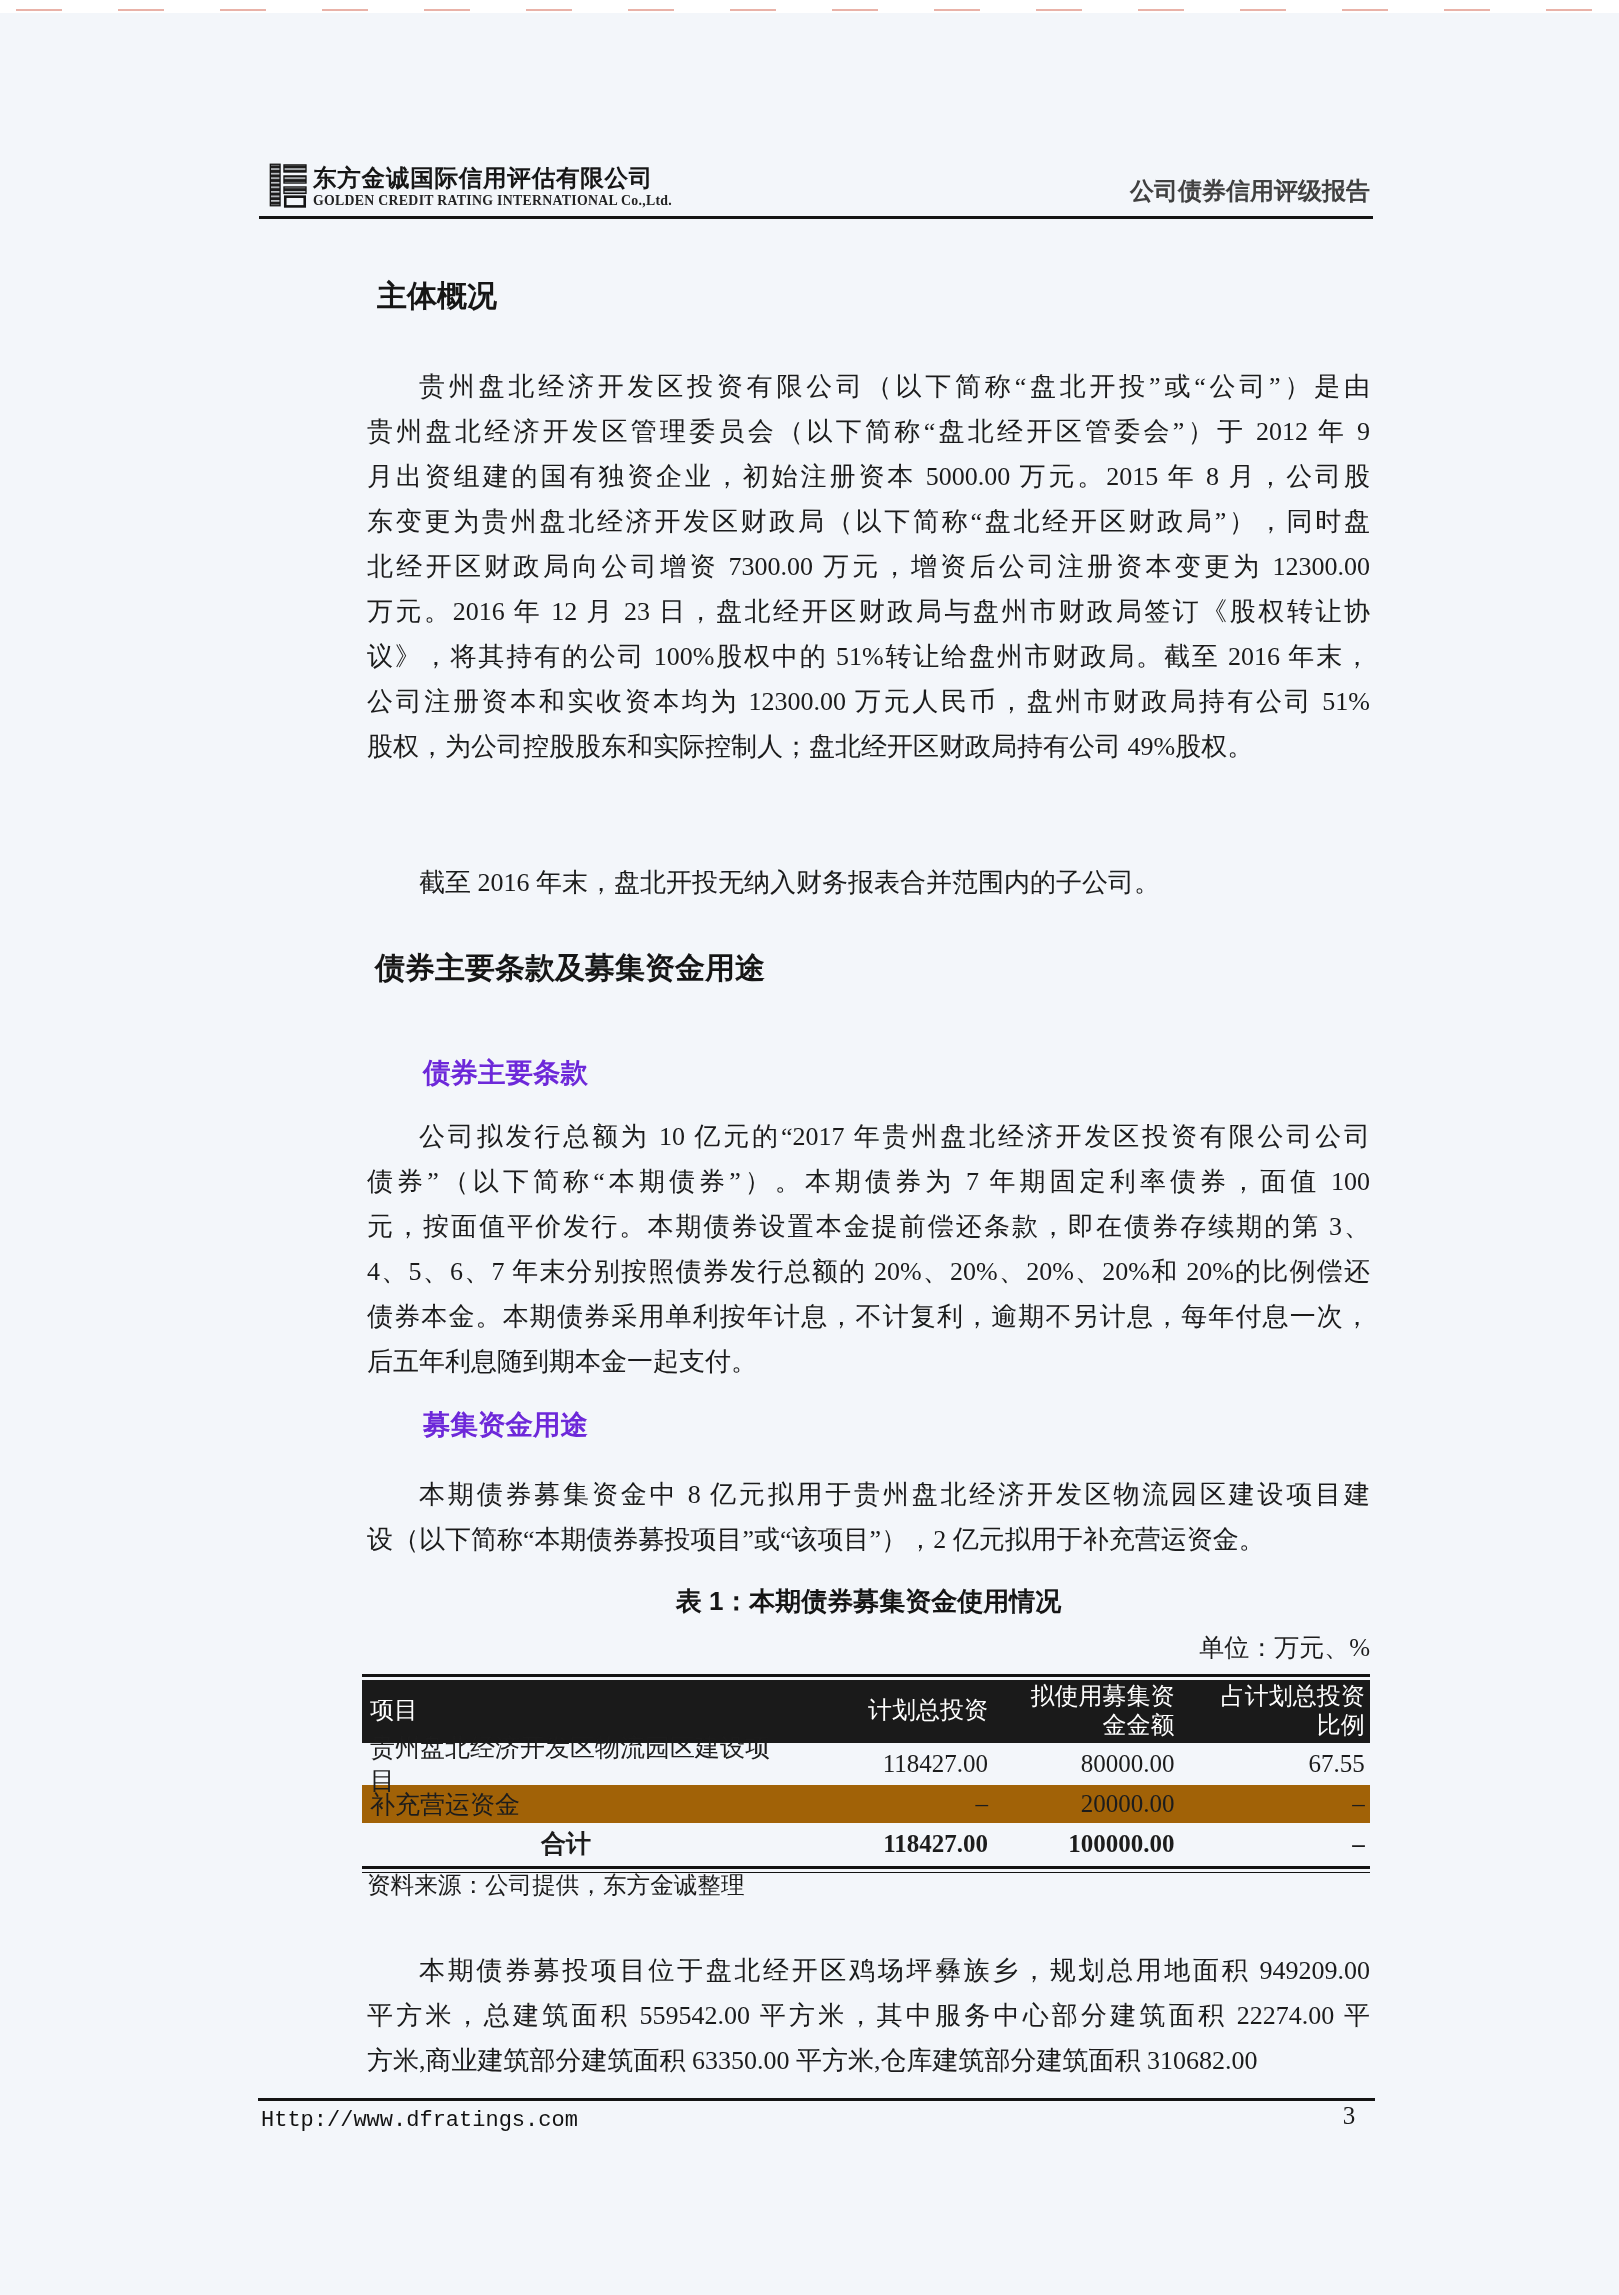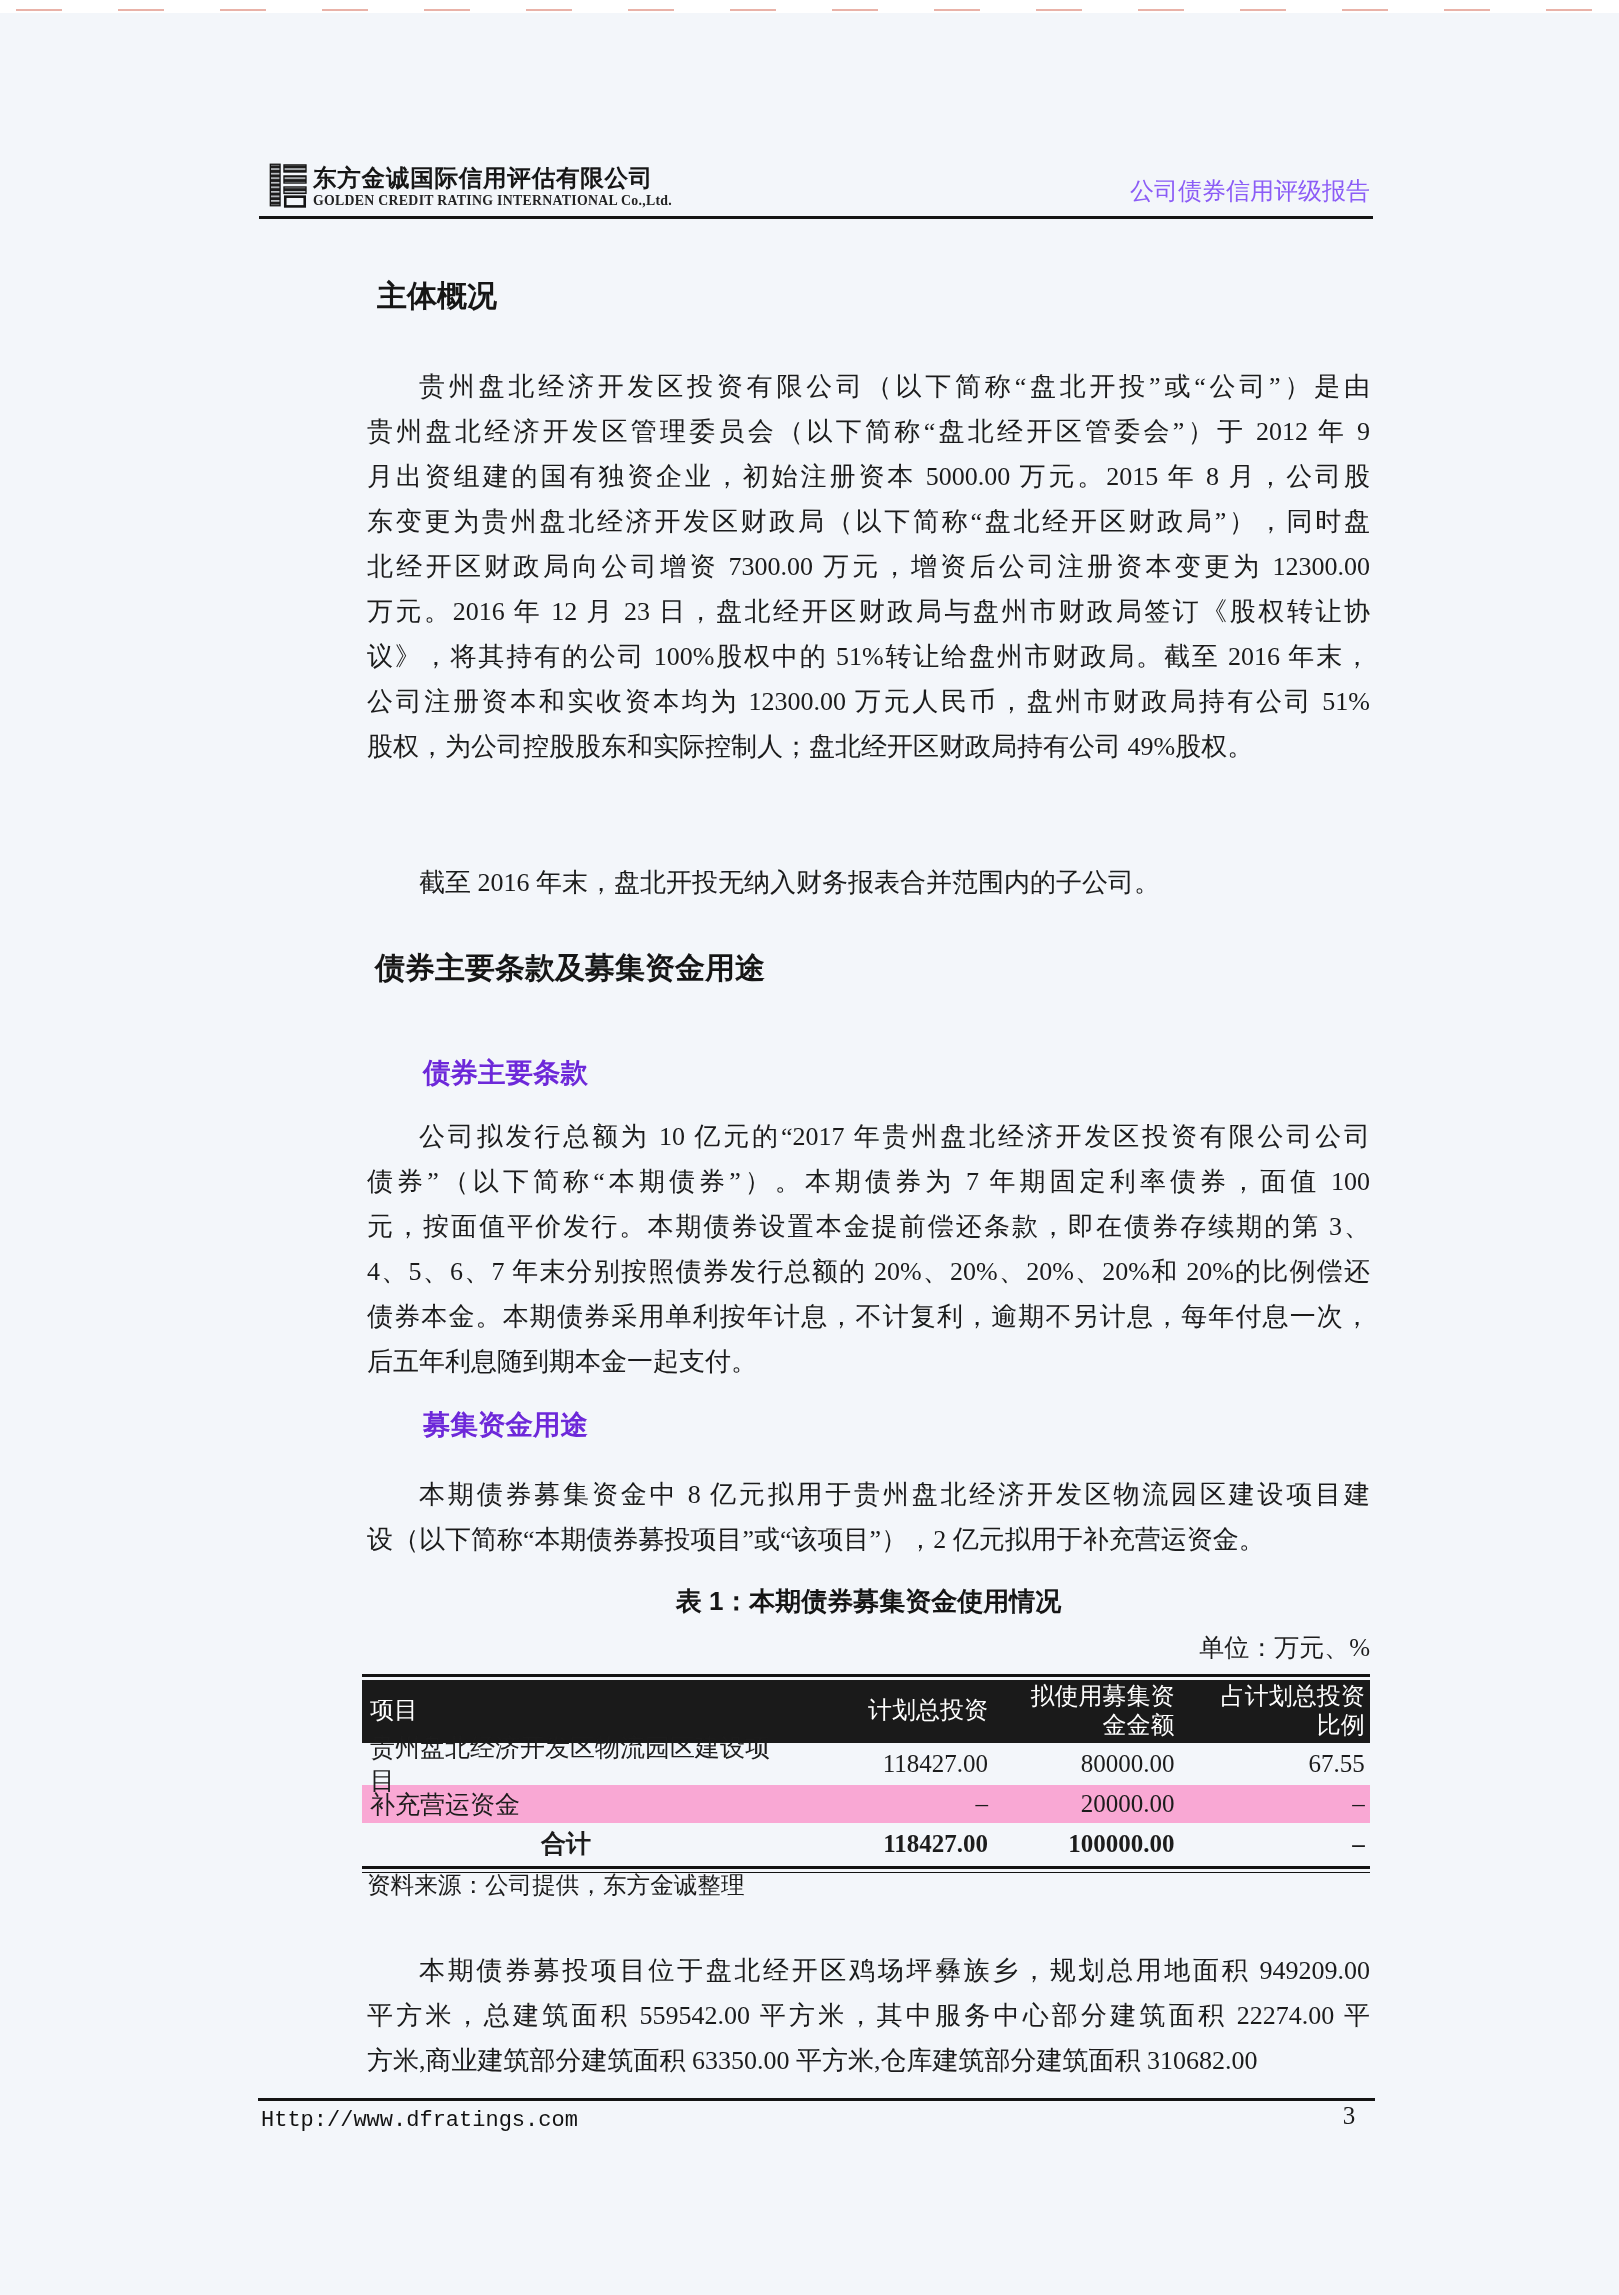--- a/index.html
+++ b/index.html
@@ -9,21 +9,21 @@
   .scan-artifact{position:absolute;top:8.5px;left:15.7px;width:1586px;height:2.6px;
     background:repeating-linear-gradient(90deg,rgba(206,84,62,.45) 0 46px,transparent 46px 102px);}
 
   
   .logo{position:absolute;left:269px;top:161px;width:39px;height:48px;}
   .company-cn{position:absolute;left:313px;top:165px;width:459px;font-family:"Liberation Sans","DejaVu Sans",sans-serif;
     font-weight:700;font-size:23.6px;line-height:26px;letter-spacing:0.7px;color:#161616;}
   .company-en{position:absolute;left:313px;top:193px;width:459px;font-weight:700;font-size:13.8px;line-height:15.7px;
     letter-spacing:0.3px;color:#222;}
   .report-type{position:absolute;left:1114px;top:178px;width:256px;text-align:right;
-    font-size:24px;line-height:27.5px;color:#8b5cf6;}
+    font-size:24px;line-height:27.5px;color:#404040;font-weight:bold;}
   .header-rule{position:absolute;left:259px;top:216px;width:1114px;height:3.3px;background:#141414;}
 
   
   .h1{position:absolute;left:377px;font-family:"Liberation Sans","DejaVu Sans",sans-serif;
       font-weight:700;font-size:30px;line-height:35px;color:#161616;}
   .h3{position:absolute;left:423px;font-family:"Liberation Sans","DejaVu Sans",sans-serif;
       font-weight:700;font-size:27.5px;line-height:33px;color:#6d28d9;}
   .para{position:absolute;left:367px;width:1003px;font-size:26px;color:#1b1b1b;}
   .pline{line-height:45px;text-align:justify;text-align-last:justify;white-space:normal;}
   .para .pline:first-child{text-indent:2em;}
@@ -35,21 +35,21 @@
   .unit-note{position:absolute;left:367px;top:1633px;width:1003px;text-align:right;font-size:25px;line-height:30px;}
   .tbl{position:absolute;left:362px;top:1674px;width:1008px;font-size:25px;}
   .tbl *{box-sizing:border-box;}
   .tl-top{height:2.6px;background:#131313;margin-bottom:3.9px;}
   .thead{display:flex;align-items:center;height:63px;background:#1a1a1a;color:#ffffff;
     font-family:Liberation Mono, monospace;font-size:24px;}
   .hcell{display:flex;flex-direction:column;justify-content:center;text-align:center;}
   .hline{line-height:29px;}
   .trow{display:flex;align-items:center;}
   .r1{height:42px;background:transparent;}
-  .r2{height:38px;background:#f9a8d4;}
+  .r2{height:38px;background:#a16207;}
   .r3{height:41px;font-weight:700;}
   .c1{width:40.5%;padding-left:7.9px;text-align:left;}
   .c2{width:22%;text-align:right;padding-right:3.9px;}
   .c3{width:18.5%;text-align:right;padding-right:3.9px;}
   .c4{width:19%;text-align:right;padding-right:5.2px;}
   .r3 .c1{text-align:center;padding-left:0;}
   .tl-b1{height:3.3px;background:#131313;margin-top:1.3px;}
   .tl-b2{height:1.3px;background:#131313;margin-top:2.6px;}
   .src-note{position:absolute;left:367px;top:1872px;font-size:23.6px;line-height:27.5px;color:#1b1b1b;}
 

